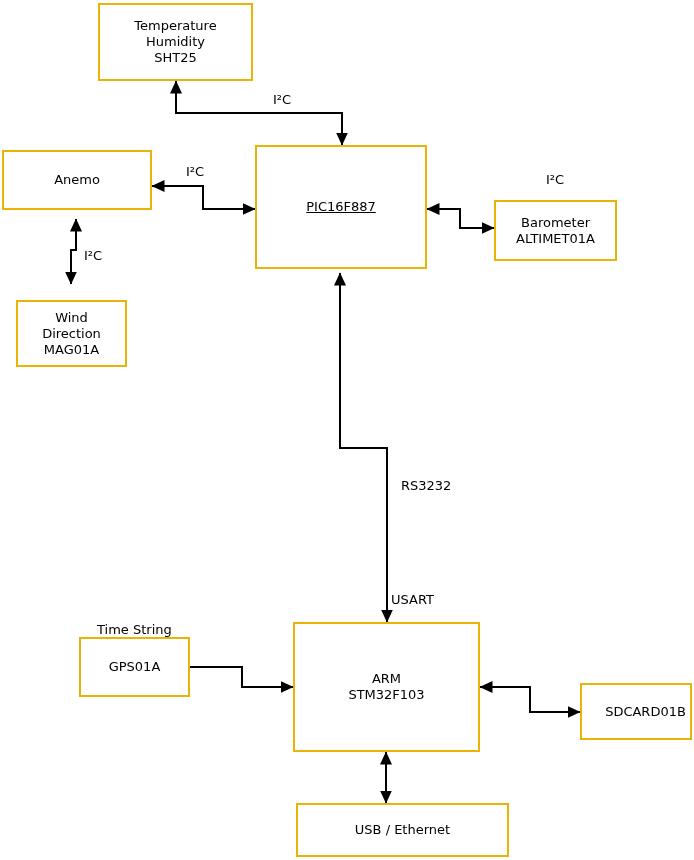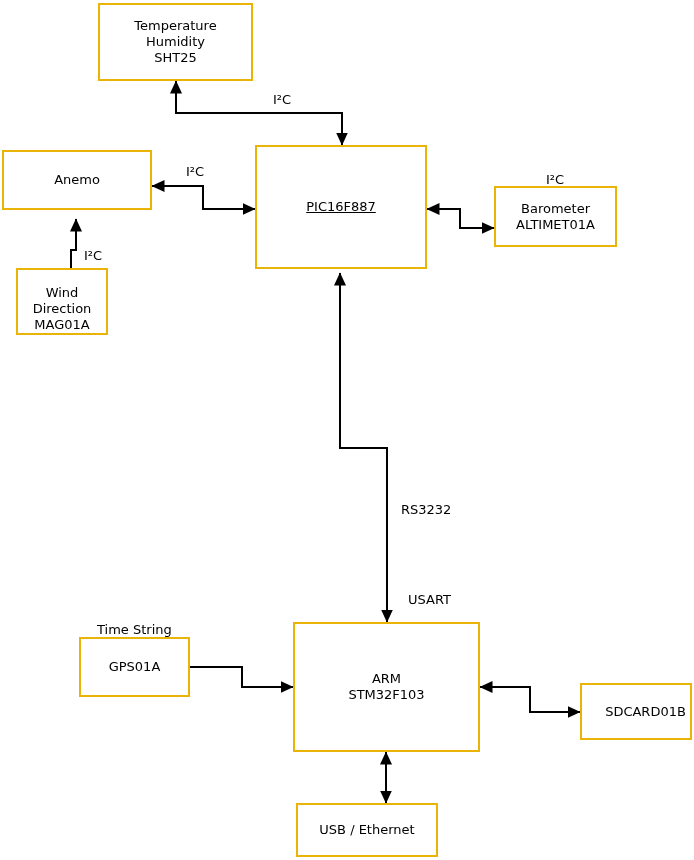--- a/index.html
+++ b/index.html
@@ -64,53 +64,53 @@
   <div class="node" style="left:98px; top:3px; width:155px; height:78px;">
     <div>Temperature</div>
     <div>Humidity</div>
     <div>SHT25</div>
   </div>
 
   <div class="node" style="left:2px; top:150px; width:150px; height:60px;">
     <div>Anemo</div>
   </div>
 
-  <div class="node" style="left:16px; top:268px; width:92px; height:67px;justify-content:flex-end;">
+  <div class="node" style="left:16px; top:300px; width:111px; height:67px;">
     <div>Wind</div>
     <div>Direction</div>
     <div>MAG01A</div>
   </div>
 
   <div class="node" style="left:255px; top:145px; width:172px; height:124px;text-decoration:underline;">
     <div>PIC16F887</div>
   </div>
 
-  <div class="node" style="left:494px; top:186px; width:123px; height:61px;">
+  <div class="node" style="left:494px; top:200px; width:123px; height:61px;">
     <div>Barometer</div>
     <div>ALTIMET01A</div>
   </div>
 
   <div class="node" style="left:79px; top:637px; width:111px; height:60px;">
     <div>GPS01A</div>
   </div>
 
   <div class="node gap18" style="left:293px; top:622px; width:187px; height:130px;">
     <div>ARM</div>
     <div>STM32F103</div>
   </div>
 
   <div class="node" style="left:580px; top:683px; width:112px; height:57px;padding-left:19px;">
     <div>SDCARD01B</div>
   </div>
 
-  <div class="node" style="left:296px; top:803px; width:142px; height:54px;">
+  <div class="node" style="left:296px; top:803px; width:213px; height:54px;">
     <div>USB / Ethernet</div>
   </div>
 
   <span class="edge-label" style="left:273px; top:92px;">I²C</span>
   <span class="edge-label" style="left:186px; top:164px;">I²C</span>
   <span class="edge-label" style="left:546px; top:172px;">I²C</span>
   <span class="edge-label" style="left:84px; top:248px;">I²C</span>
-  <span class="edge-label" style="left:401px; top:502px;">RS3232</span>
-  <span class="edge-label" style="left:408px; top:592px;">USART</span>
+  <span class="edge-label" style="left:401px; top:478px;">RS3232</span>
+  <span class="edge-label" style="left:391px; top:592px;">USART</span>
   <span class="edge-label" style="left:97px; top:622px;">Time String</span>
 
 </div>
 
 </body></html>

